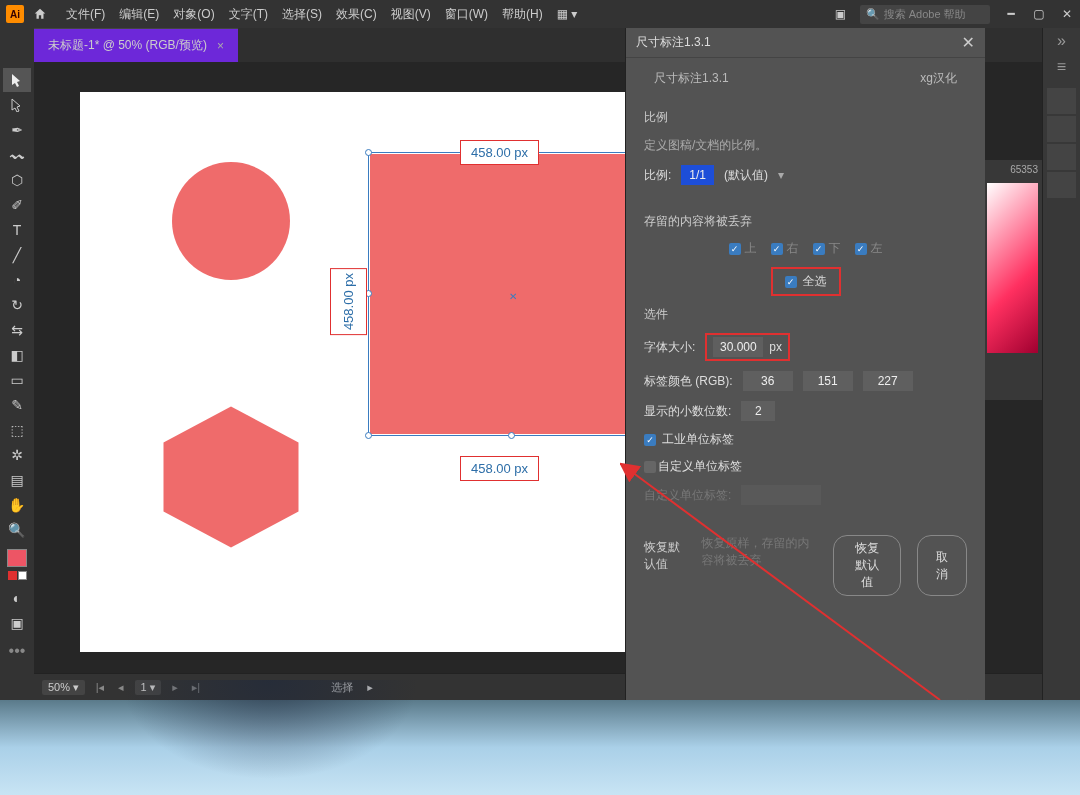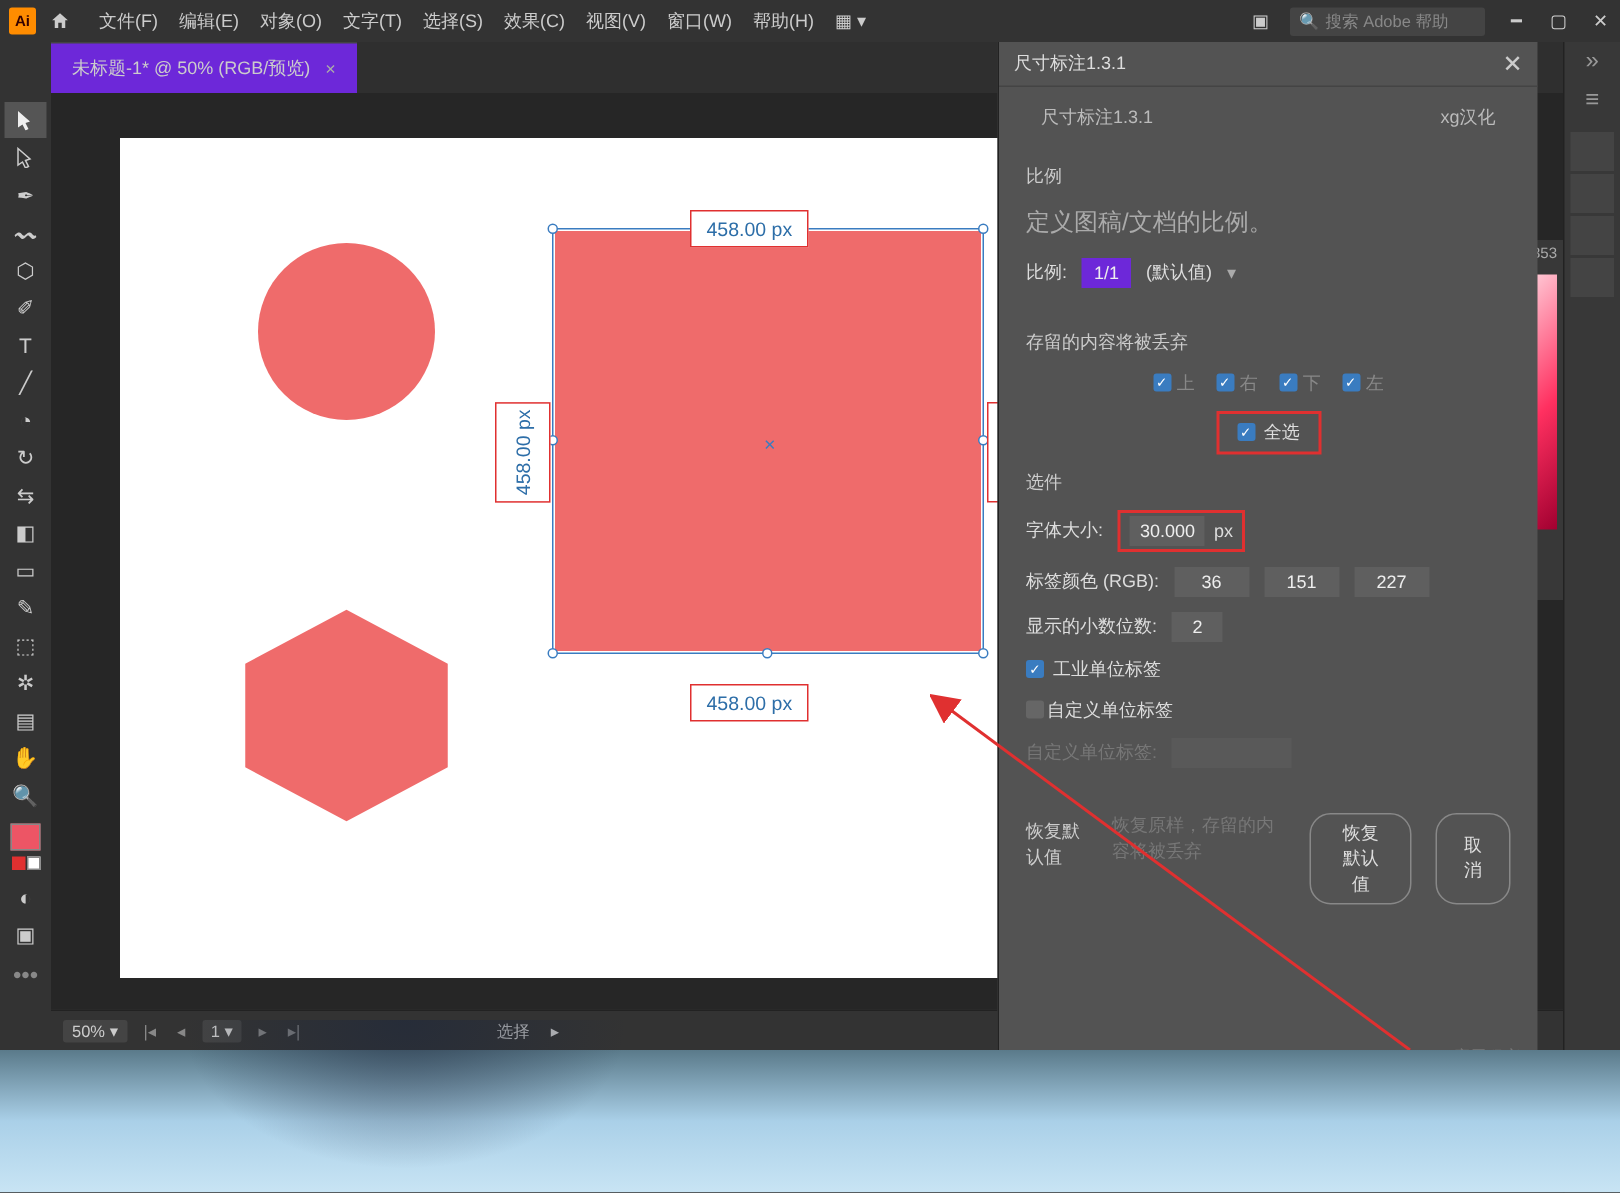--- a/index.html
+++ b/index.html
@@ -52,30 +52,30 @@
 .right-strip .menu-ic { height: 26px; display: flex; align-items: center; justify-content: center; color: #999; }
 .right-strip .blocks { display: flex; flex-direction: column; gap: 2px; padding: 8px 4px; }
 .right-strip .blk { height: 26px; background: #444; }
 
 
 .color-peek { position: absolute; right: 38px; top: 160px; width: 60px; height: 240px; background: #383838; border-left: 1px solid #222; }
 .color-peek .n { font-size: 10px; color: #aaa; text-align: right; padding: 4px; }
 .color-peek .grad { margin: 4px; height: 170px; background: linear-gradient(135deg, #fff 0%, #ff3060 60%, #a00030 100%); }
 
 
-.dialog { position: absolute; left: 665px; top: 28px; width: 360px; height: 732px; background: #535353; color: #ddd; font-size: 12px; border-left: 1px solid #222; }
+.dialog { position: absolute; left: 625px; top: 28px; width: 360px; height: 732px; background: #535353; color: #ddd; font-size: 12px; border-left: 1px solid #222; }
 .dialog .titlebar { height: 30px; display: flex; align-items: center; padding: 0 10px; border-bottom: 1px solid #444; }
 .dialog .titlebar .ttl { flex: 1; }
 .dialog .titlebar .x { cursor: pointer; font-size: 16px; color: #ccc; }
 .dialog .body { padding: 12px 18px; display: flex; flex-direction: column; gap: 10px; }
 .dialog .subhead { display: flex; justify-content: space-between; color: #bbb; margin-bottom: 8px; padding: 0 10px; }
 .dialog .section-title { color: #ccc; margin-top: 4px; }
-.dialog .desc { color: #aaa; font-size: 16px; line-height: 1.6; }
+.dialog .desc { color: #aaa; font-size: 12px; line-height: 1.6; }
 .dialog .row { display: flex; align-items: center; gap: 10px; }
-.dialog .select-like { background: #6d28d9; padding: 3px 8px; color: #eee; }
+.dialog .select-like { background: #1d4ed8; padding: 3px 8px; color: #eee; }
 .dialog .chev { color: #aaa; }
 .dialog .chk-row { display: flex; gap: 14px; justify-content: center; color: #888; }
 .dialog .chk-row label { display: flex; align-items: center; gap: 4px; }
 .dialog .chk-all { display: flex; justify-content: center; }
 .dialog .chk-all .wrap { border: 2px solid #e03030; padding: 4px 12px; display: flex; gap: 6px; align-items: center; }
 .dialog .chk { width: 12px; height: 12px; background: #3a7cc0; border-radius: 2px; display: inline-flex; align-items: center; justify-content: center; color: #fff; font-size: 9px; }
 .dialog .chk.off { background: #666; }
 .dialog input[type="text"] { background: #5f5f5f; border: none; color: #eee; padding: 3px 6px; font-size: 12px; width: 50px; text-align: center; }
 .dialog .field-font { border: 2px solid #e03030; display: inline-flex; align-items: center; gap: 6px; padding: 2px 6px; }
 .dialog .btn { background: transparent; border: 1px solid #888; color: #ddd; padding: 4px 18px; border-radius: 14px; cursor: pointer; font-size: 12px; }

